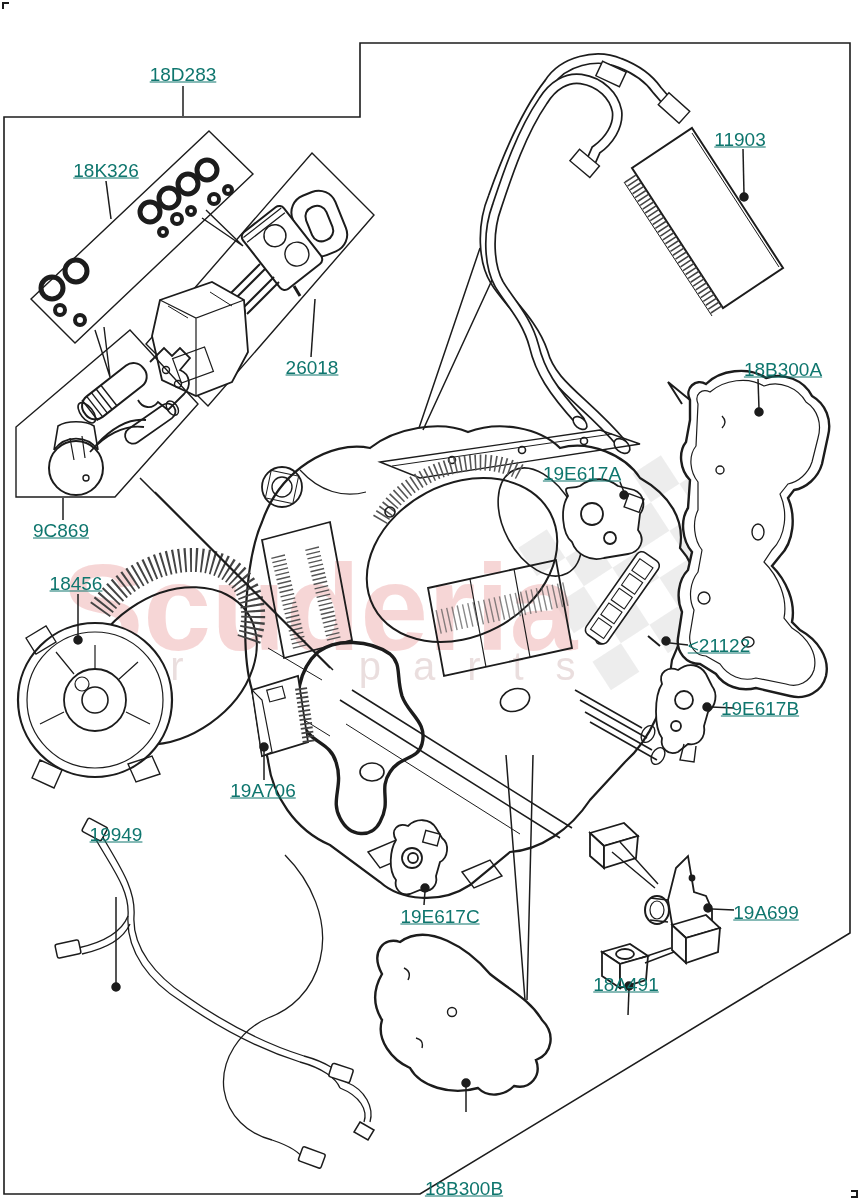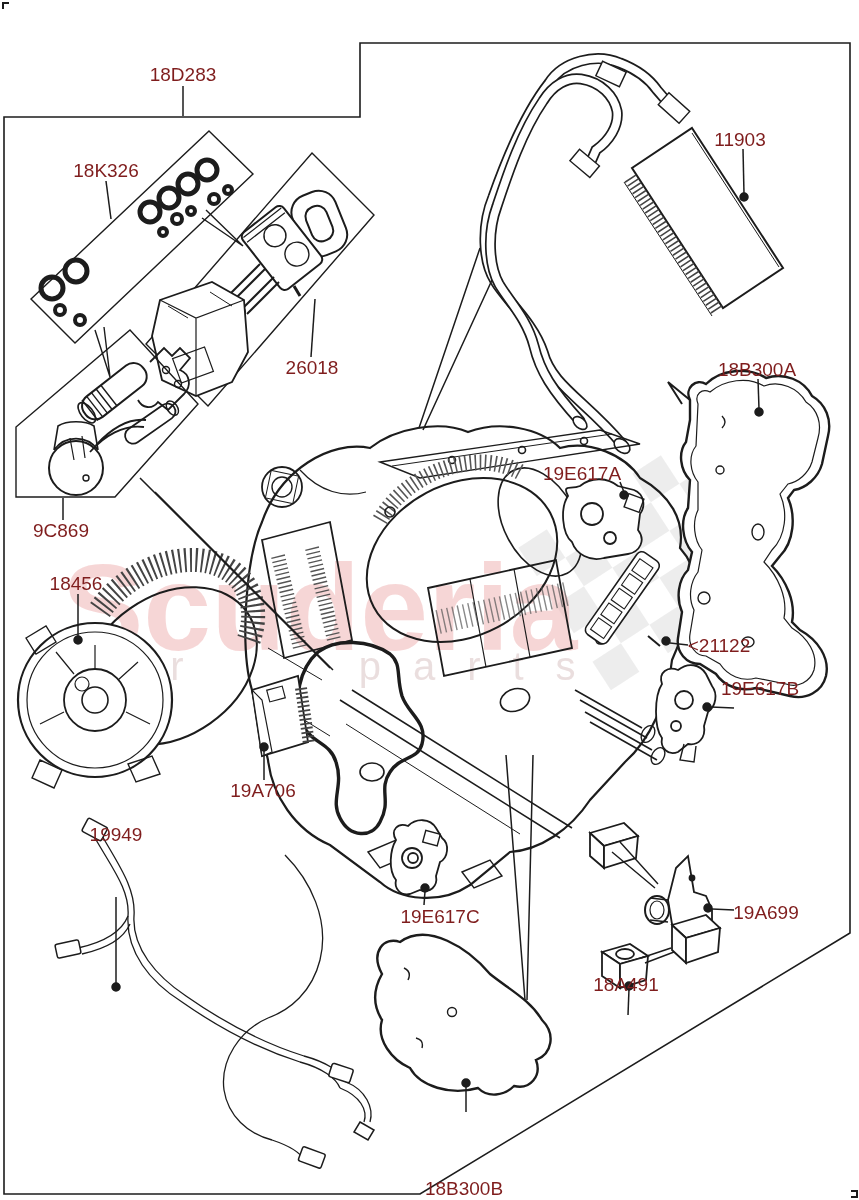--- a/index.html
+++ b/index.html
@@ -1,20 +1,20 @@
 <!DOCTYPE html>
 <html><head>
 <meta charset="utf-8">
 <style>
   html,body{margin:0;padding:0;background:#ffffff;}
   #stage{position:relative;width:859px;height:1200px;background:#ffffff;overflow:hidden;
          font-family:"Liberation Sans", sans-serif;}
   #art{position:absolute;left:0;top:0;}
-  .part-label{position:absolute;transform:translate(-50%,-50%);color:#7f1d1d;font-size:19px;
-              line-height:1;white-space:nowrap;cursor:pointer;}
+  .part-label{position:absolute;transform:translate(-50%,-50%);color:#0f766e;font-size:19px;
+              line-height:1;white-space:nowrap;cursor:pointer;text-decoration:underline;}
 </style>
 </head>
 <body>
 
 <div id="stage">
 
 <svg id="art" width="859" height="1200" viewBox="0 0 859 1200">
 
   <g opacity="0.85">
     <g transform="rotate(-33 660 575)" fill="#ebebeb">
@@ -354,26 +354,26 @@
         <circle cx="629" cy="986" r="4"></circle>
     <line x1="466" y1="1086" x2="466" y2="1112"></line>
         <circle cx="466" cy="1083" r="4"></circle>
   </g>
 </svg>
 
 <div class="part-label" style="left:183px;top:74px">18D283</div>
 <div class="part-label" style="left:106px;top:170px">18K326</div>
 <div class="part-label" style="left:740px;top:139px">11903</div>
 <div class="part-label" style="left:312px;top:367px">26018</div>
-<div class="part-label" style="left:757px;top:369px">18B300A</div>
+<div class="part-label" style="left:783px;top:369px">18B300A</div>
 <div class="part-label" style="left:582px;top:473px">19E617A</div>
 <div class="part-label" style="left:61px;top:530px">9C869</div>
 <div class="part-label" style="left:76px;top:583px">18456</div>
 <div class="part-label" style="left:719px;top:645px">&lt;21122</div>
-<div class="part-label" style="left:760px;top:688px">19E617B</div>
+<div class="part-label" style="left:760px;top:708px">19E617B</div>
 <div class="part-label" style="left:263px;top:790px">19A706</div>
 <div class="part-label" style="left:116px;top:834px">19949</div>
 <div class="part-label" style="left:440px;top:916px">19E617C</div>
 <div class="part-label" style="left:766px;top:912px">19A699</div>
 <div class="part-label" style="left:626px;top:984px">18A491</div>
 <div class="part-label" style="left:464px;top:1188px">18B300B</div>
 
 </div>
 
 </body></html>

